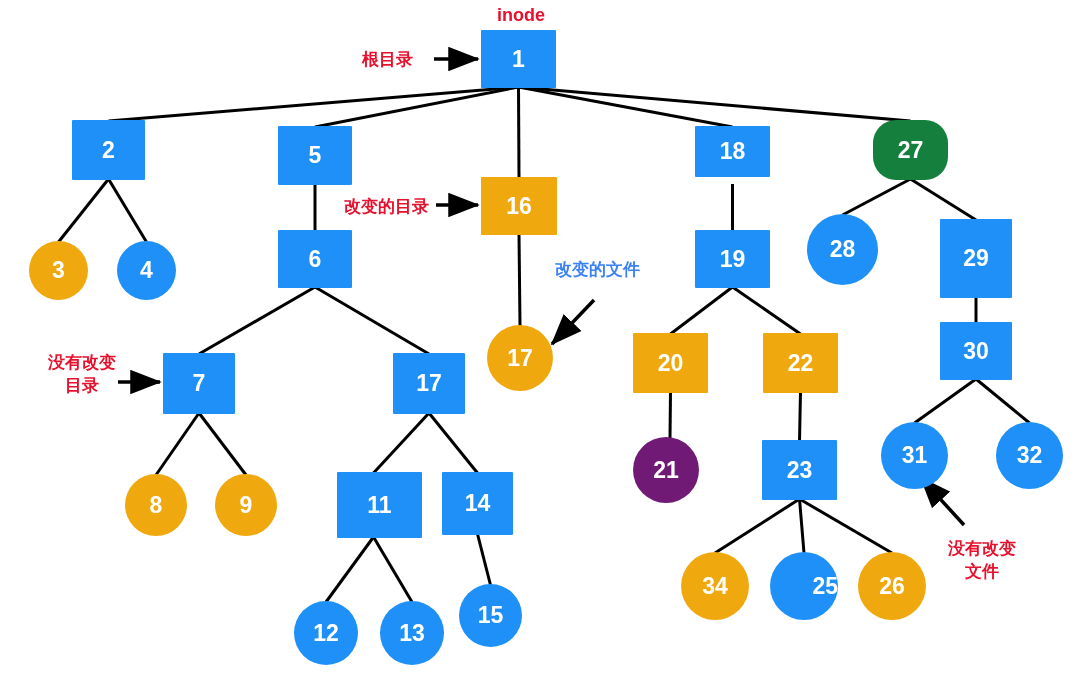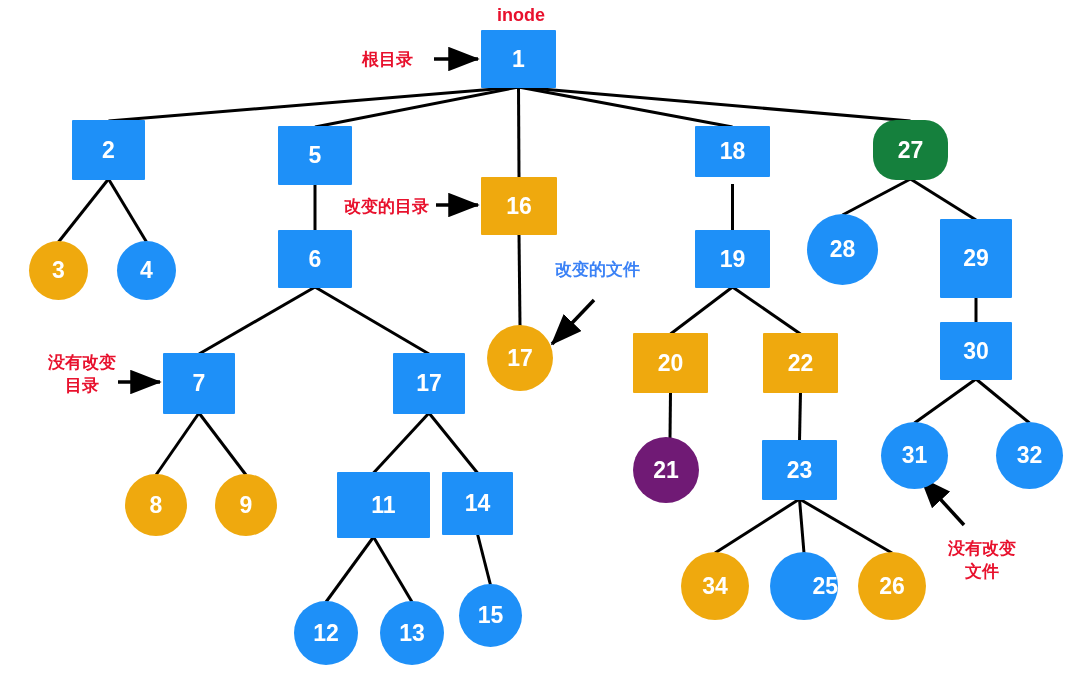--- a/index.html
+++ b/index.html
@@ -117,21 +117,21 @@
       </div>
       <div class="node ci" style="left: 125px; top: 474px; width: 62px; height: 62px; background: rgb(239, 169, 14);">
         <span>8</span>
       </div>
       <div class="node ci" style="left: 215px; top: 474px; width: 62px; height: 62px; background: rgb(239, 169, 14);">
         <span>9</span>
       </div>
       <div class="node sq" style="left: 393px; top: 353px; width: 72px; height: 61px; background: rgb(30, 144, 248);">
         <span>17</span>
       </div>
-      <div class="node sq" style="left: 337px; top: 472px; width: 93px; height: 66px; background: rgb(30, 144, 248);">
+      <div class="node sq" style="left: 337px; top: 472px; width: 85px; height: 66px; background: rgb(30, 144, 248);">
         <span>11</span>
       </div>
       <div class="node ci" style="left: 294px; top: 601px; width: 64px; height: 64px; background: rgb(30, 144, 248);">
         <span>12</span>
       </div>
       <div class="node ci" style="left: 380px; top: 601px; width: 64px; height: 64px; background: rgb(30, 144, 248);">
         <span>13</span>
       </div>
       <div class="node sq" style="left: 442px; top: 472px; width: 71px; height: 63px; background: rgb(30, 144, 248);">
         <span>14</span>

